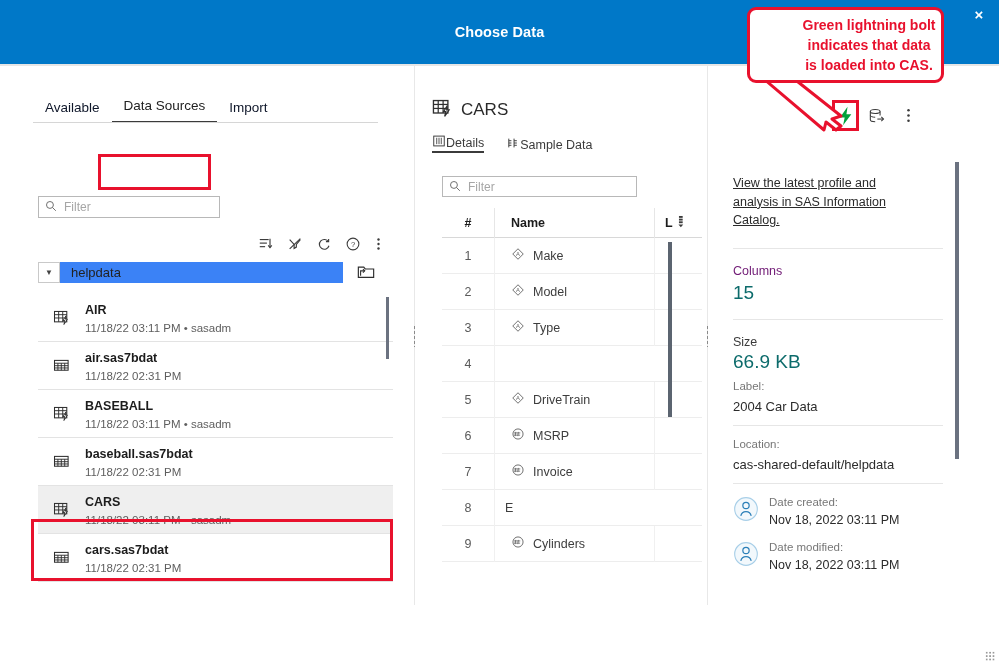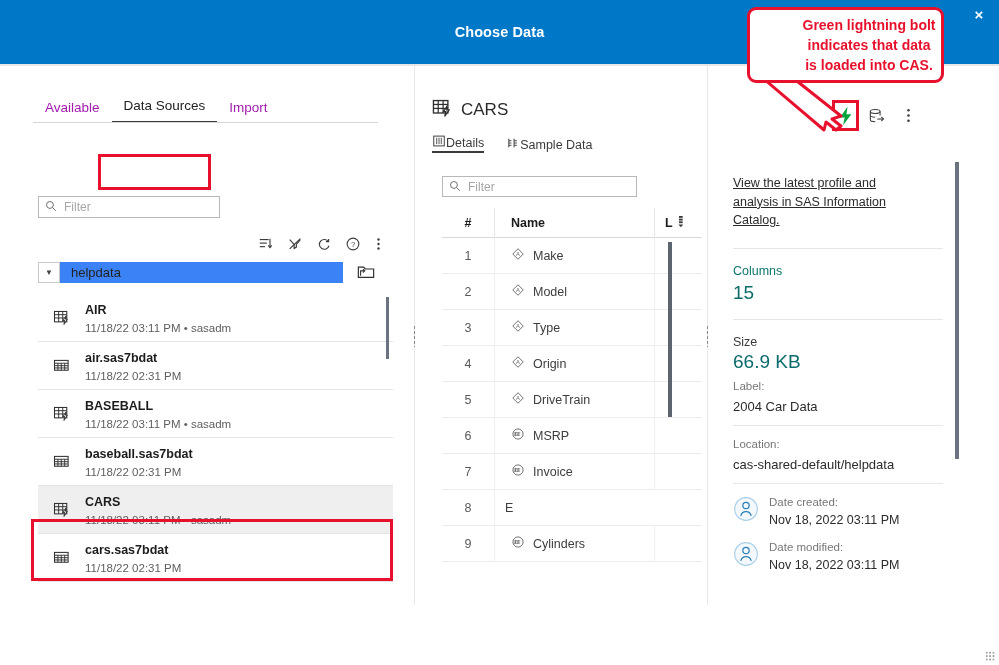--- a/index.html
+++ b/index.html
@@ -50,21 +50,21 @@
   
   .left-panel {
     position: absolute; left: 0; top: 0; width: 410px; height: 539px;
   }
   .tabs-row {
     position: absolute; left: 33px; top: 24px;
     width: 345px; height: 33px;
     display: flex; align-items: flex-end;
   }
   .tab {
-    font-size: 13.5px; color: #a21caf;
+    font-size: 13.5px; color: #0f172a;
     padding: 0 12px 8px 12px; cursor: pointer; white-space: nowrap;
   }
   .tab.sel {
     border-bottom: 2px solid #3b3b3b; color: #222;
   }
   .tabs-underline {
     position: absolute; left: 33px; top: 56px; width: 345px; height: 1px;
     background: #d6d6d6;
   }
   .hl-tab {
@@ -233,21 +233,21 @@
     position: absolute; left: 714px; top: 1px; width: 285px; height: 539px;
   }
   .rp-link {
     position: absolute; left: 19px; top: 107px;
     width: 172px; font-size: 12.5px; line-height: 18.5px;
     color: #2a2a2a; text-decoration: underline; cursor: pointer;
   }
   .rp-div { position: absolute; background: #e6e6e6; height: 1px; left: 19px; width: 210px; }
   .rp-stats { position: absolute; left: 19px; top: 196px; display: flex; }
   .rp-stat-col { width: 105px; }
-  .rp-stat-label { font-size: 12.5px; color: #0f766e; line-height: 17px; }
+  .rp-stat-label { font-size: 12.5px; color: #701a75; line-height: 17px; }
   .rp-stat-value { font-size: 19px; color: #0c6b6b; line-height: 25px; }
   .rp-size-label { position: absolute; left: 19px; top: 268px; font-size: 12.5px; color: #3b3b3b; }
   .rp-size-value { position: absolute; left: 19px; top: 284px; font-size: 19px; color: #0c6b6b; }
   .rp-lab-label { position: absolute; left: 19px; top: 313px; font-size: 11.5px; color: #777; }
   .rp-lab-value { position: absolute; left: 19px; top: 332px; font-size: 13px; color: #2b2b2b; }
   .rp-loc-label { position: absolute; left: 19px; top: 371px; font-size: 11.5px; color: #777; }
   .rp-loc-value { position: absolute; left: 19px; top: 390px; font-size: 13px; color: #2b2b2b; }
   .rp-dates { position: absolute; left: 19px; top: 425px; }
   .rp-date-row { display: flex; align-items: center; gap: 10px; margin-bottom: 8px; }
   .rp-date-txt { font-size: 11.5px; color: #777; line-height: 15px; }
@@ -612,29 +612,20 @@
                   <text x="8" y="10.6" font-size="6.6" text-anchor="middle" fill="#6b6b6b" font-family="Liberation Sans, sans-serif">A</text>
                 </svg>
             </span>
             <span>Type</span>
           </div>
           <div class="cr-lab"></div>
         </div>
 
         <div class="col-row">
           <div class="cr-num">4</div>
-          <div class="cr-name">
-            <span>
-              <svg width="14" height="14" viewBox="0 0 16 16">
-                  <polygon points="8,2 14,8 8,14 2,8" fill="none" stroke="#6b6b6b" stroke-width="1.1"></polygon>
-                  <text x="8" y="10.6" font-size="6.6" text-anchor="middle" fill="#6b6b6b" font-family="Liberation Sans, sans-serif">A</text>
-                </svg>
-            </span>
-            <span>Origin</span>
-          </div>
           <div class="cr-lab"></div>
         </div>
 
         <div class="col-row">
           <div class="cr-num">5</div>
           <div class="cr-name">
             <span>
               <svg width="14" height="14" viewBox="0 0 16 16">
                   <polygon points="8,2 14,8 8,14 2,8" fill="none" stroke="#6b6b6b" stroke-width="1.1"></polygon>
                   <text x="8" y="10.6" font-size="6.6" text-anchor="middle" fill="#6b6b6b" font-family="Liberation Sans, sans-serif">A</text>

